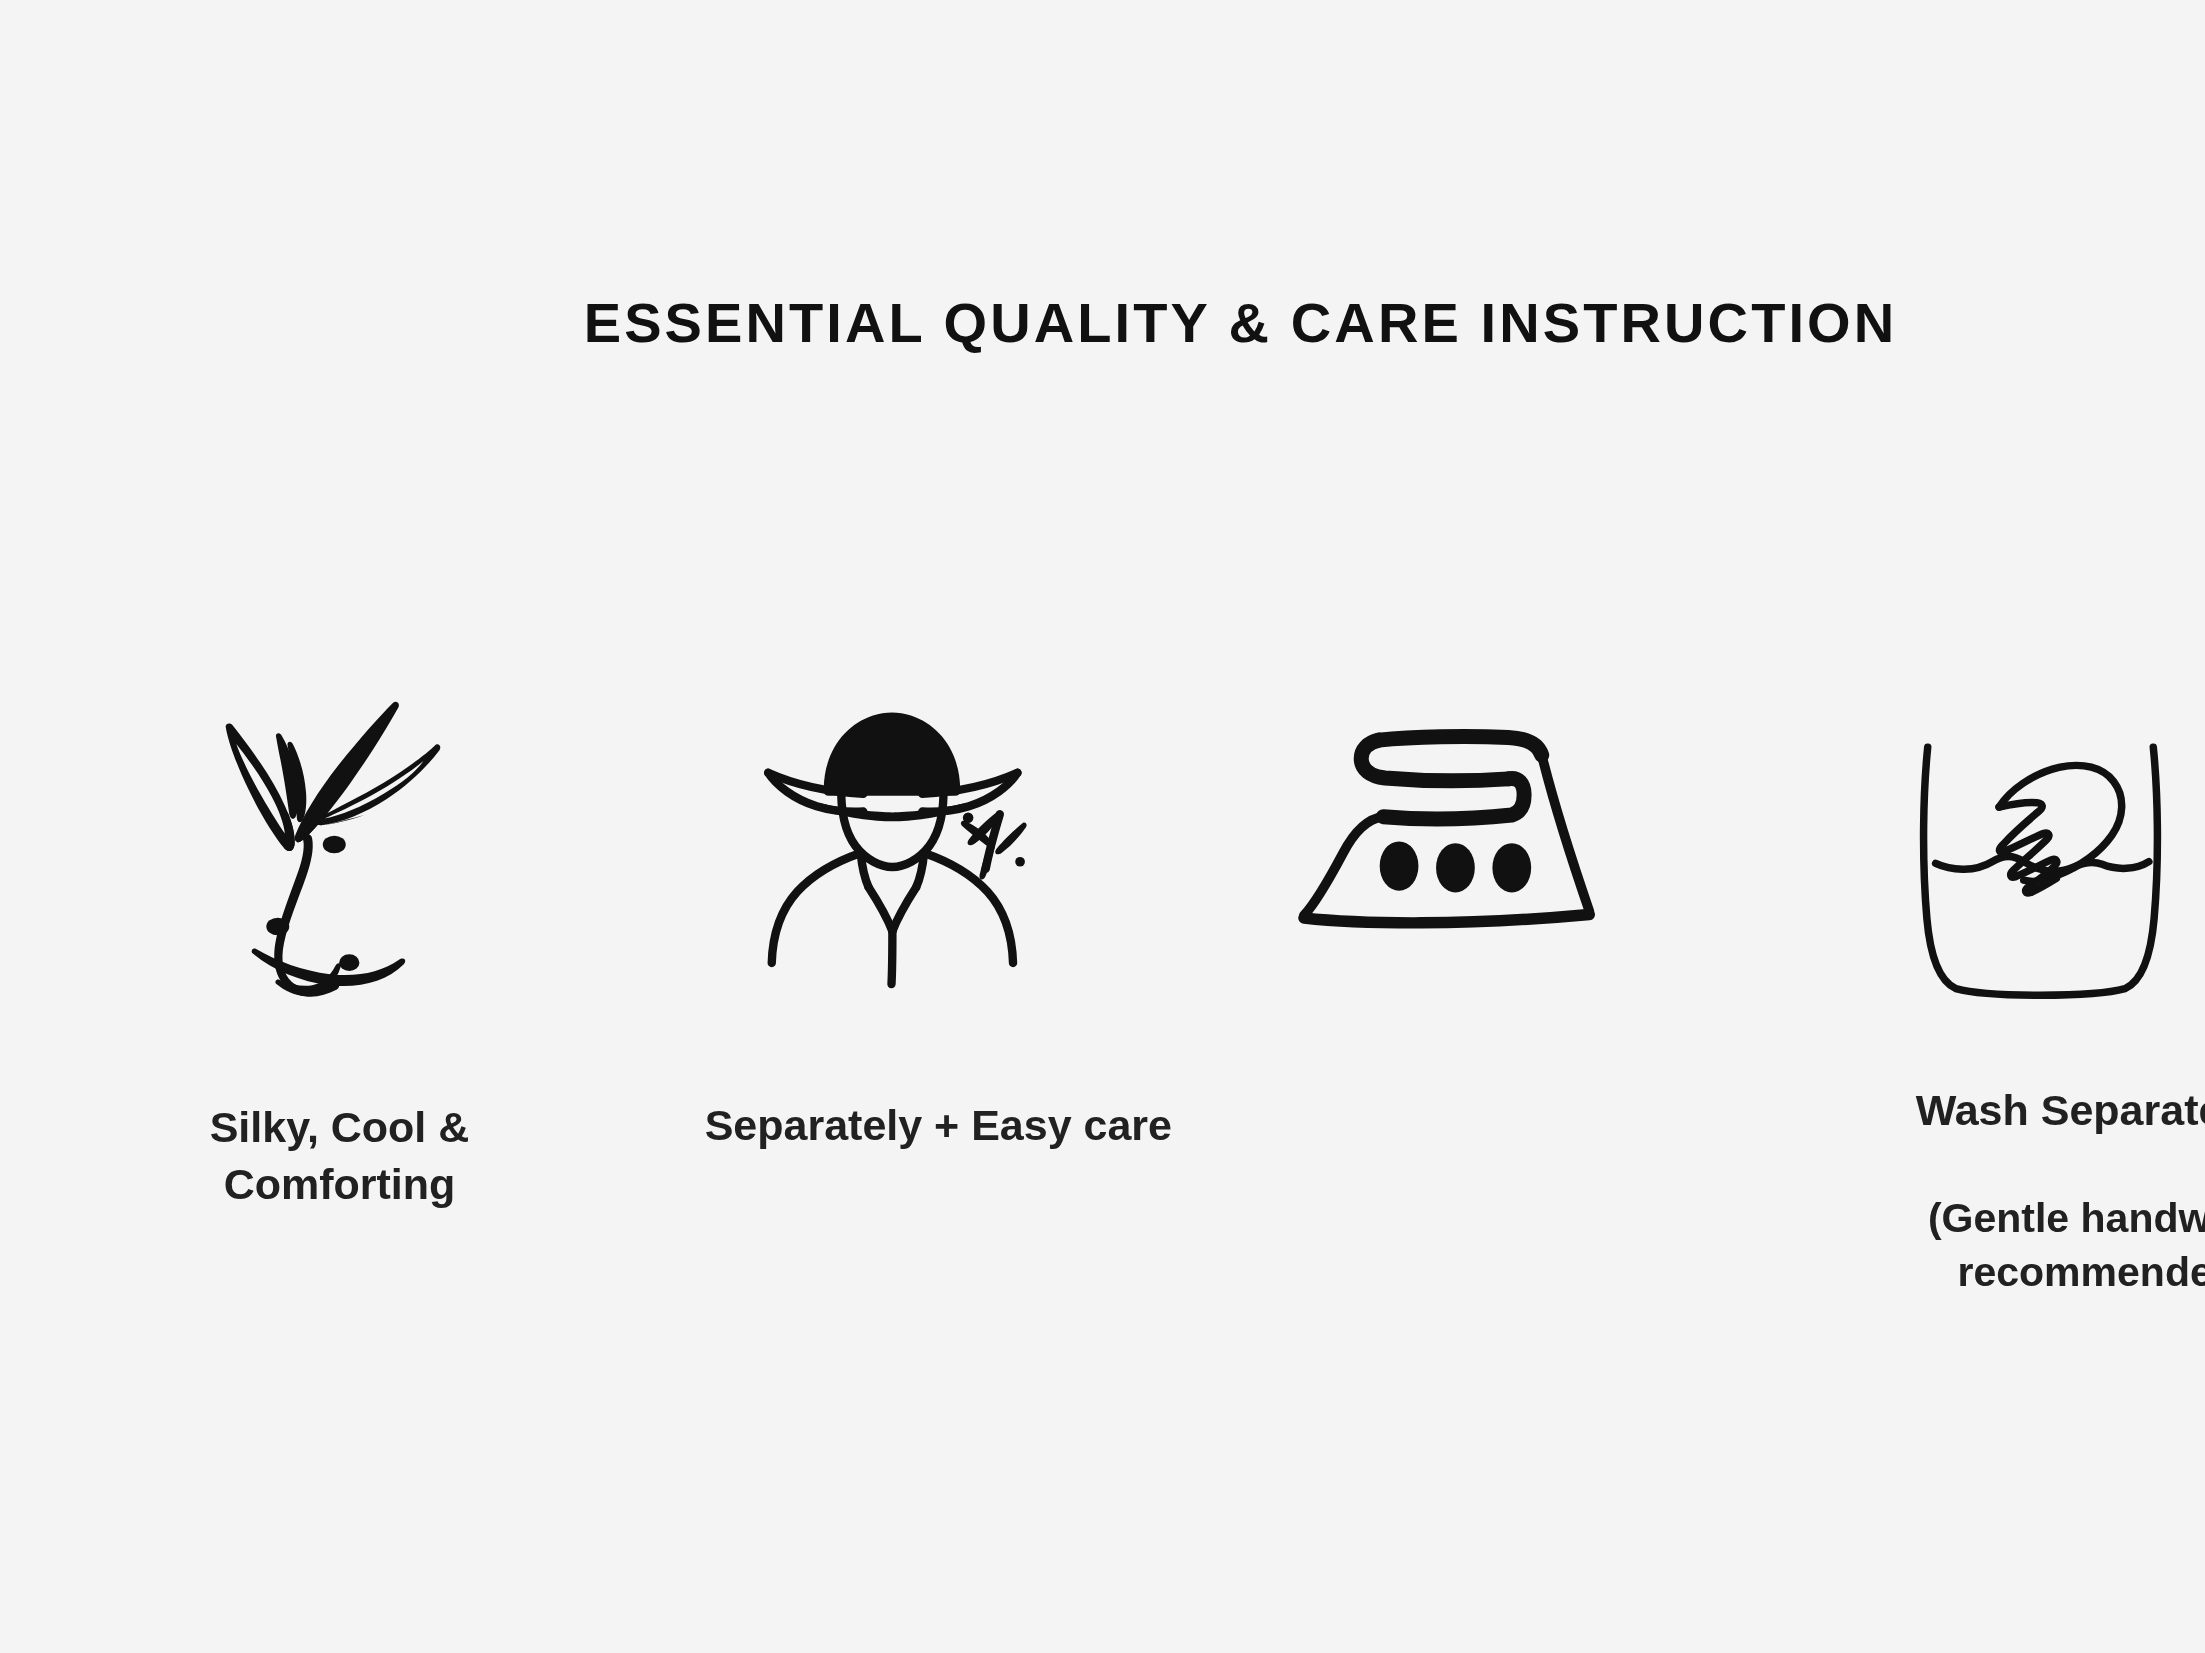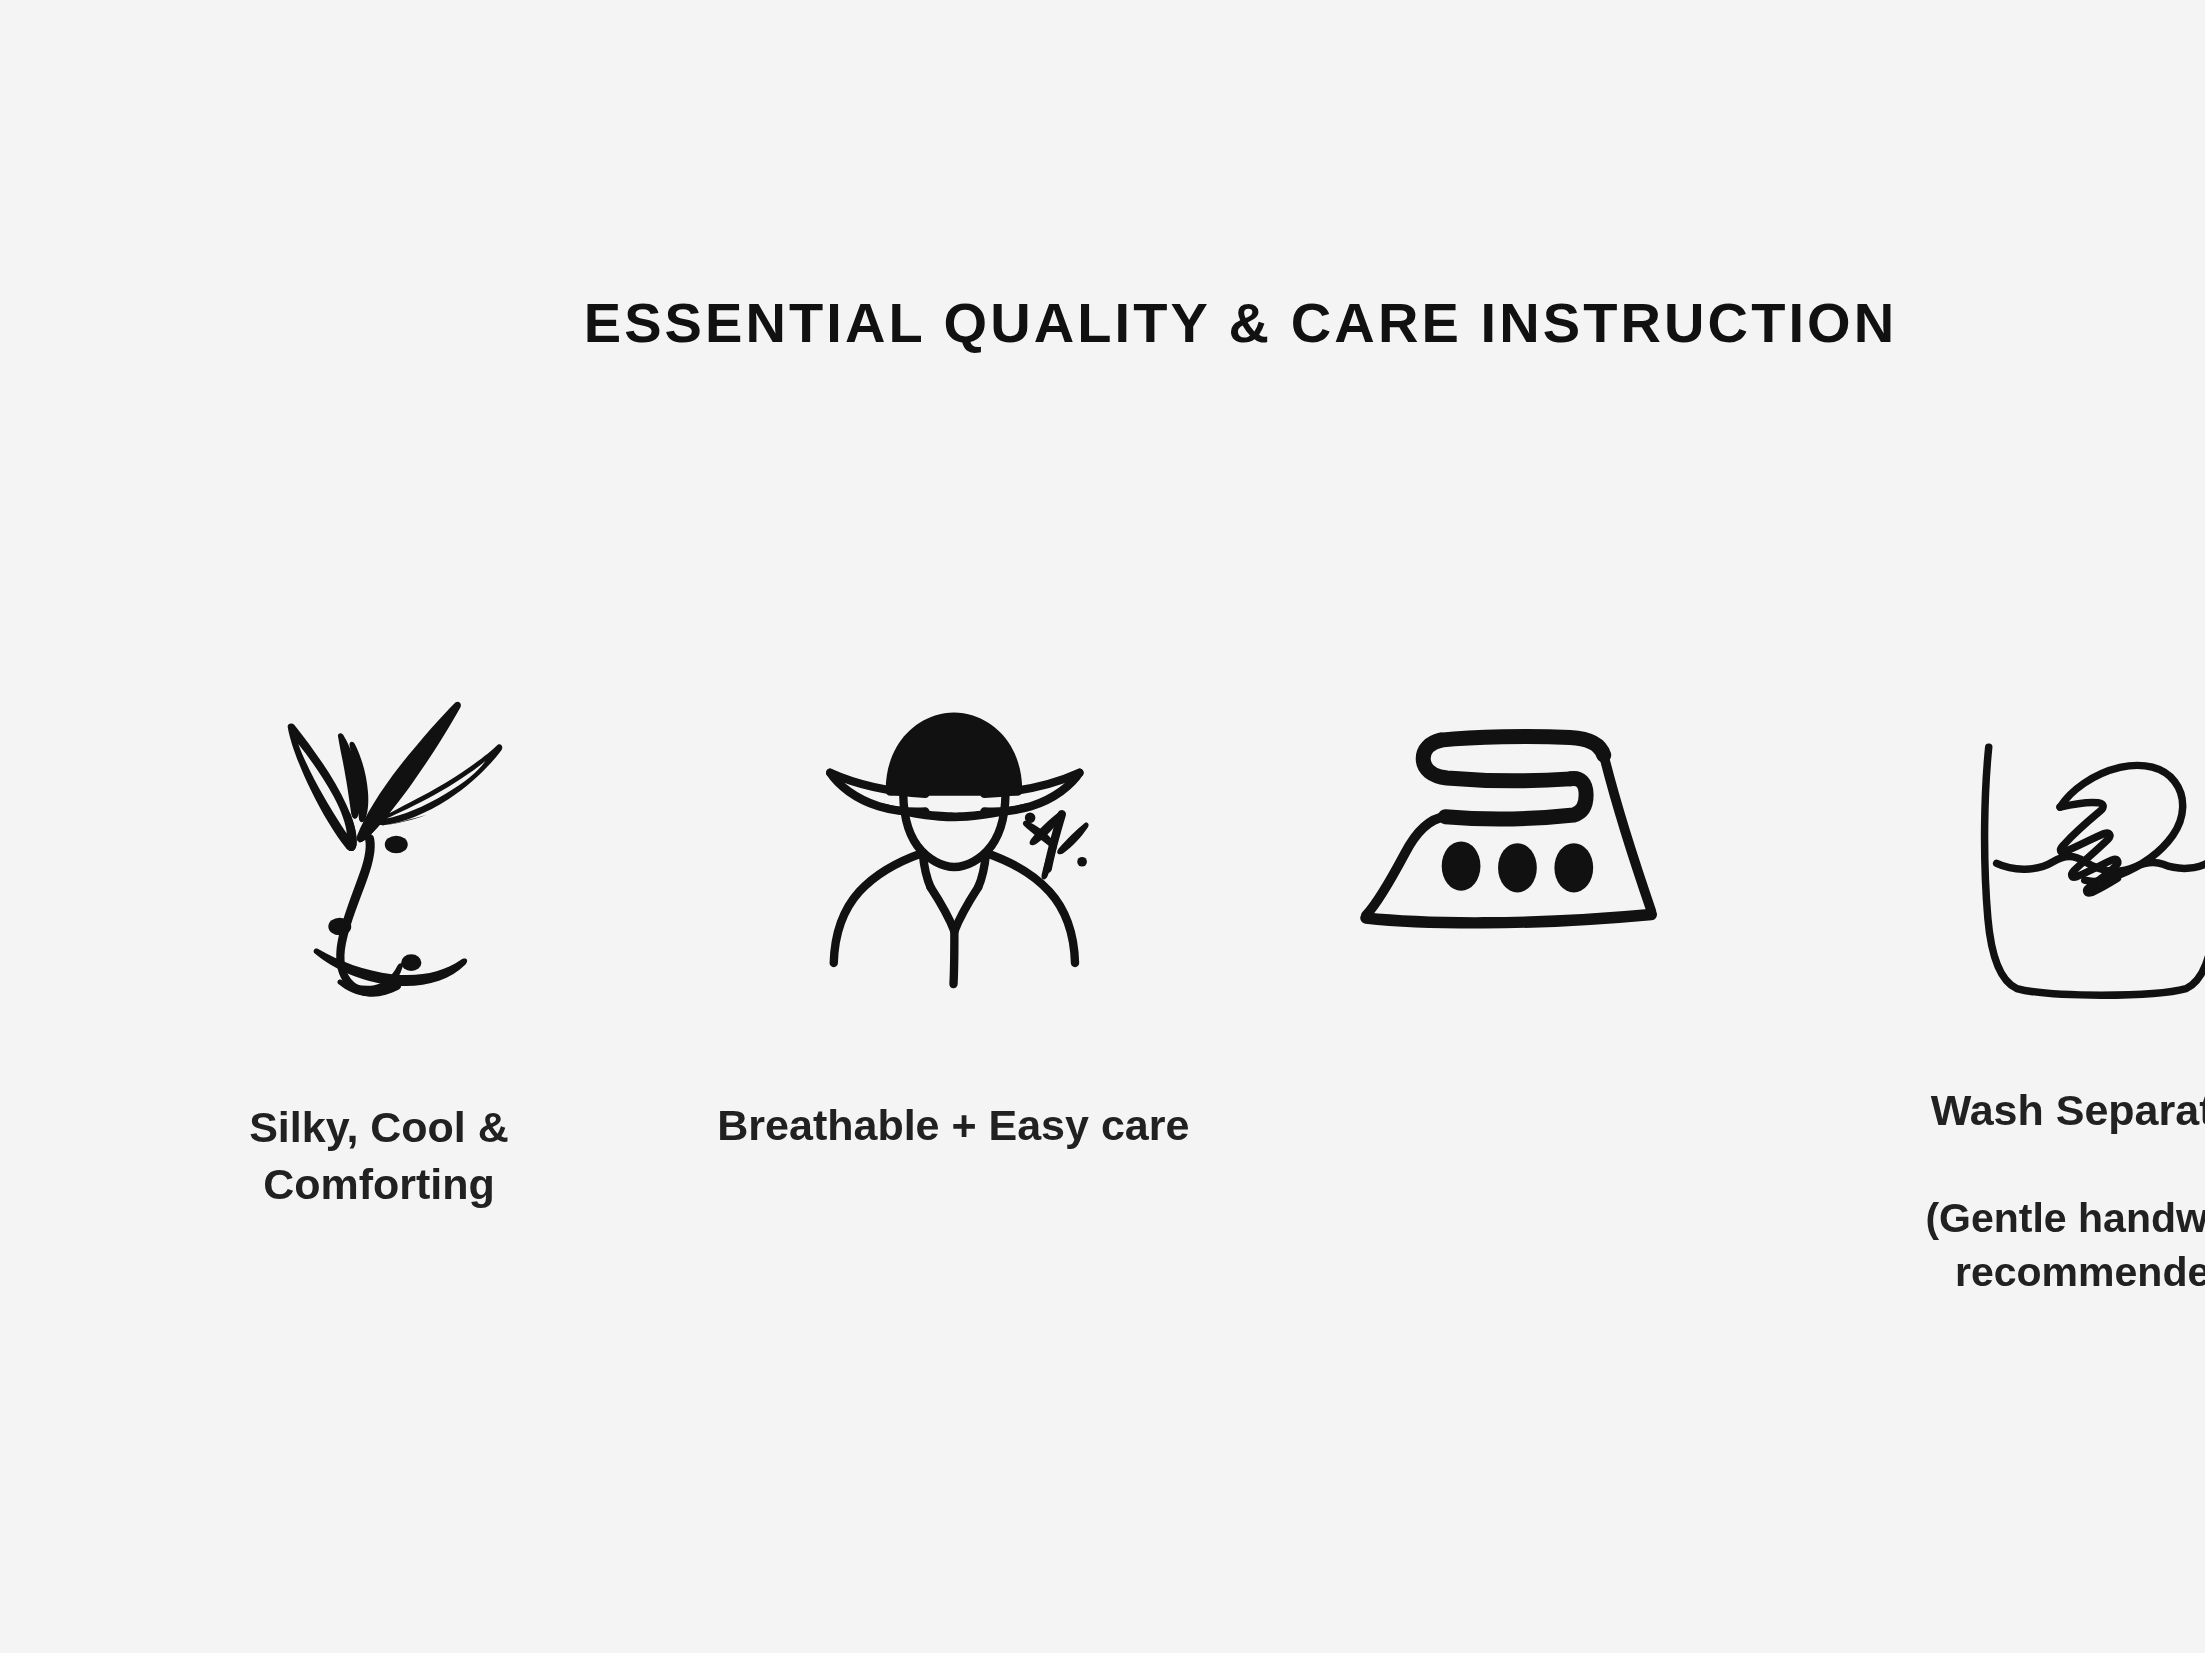--- a/index.html
+++ b/index.html
@@ -43,21 +43,20 @@
     width: 2243px;
     display: flex;
     flex-direction: row;
     align-items: flex-start;
     justify-content: space-between;
   }
   .col {
     width: 520px;
     display: flex;
     flex-direction: column;
-    align-items: center;
   }
 
   .icon-box {
     width: 397px;
     height: 384px;
     display: flex;
     align-items: flex-start;
     justify-content: center;
   }
   .icon-box svg {
@@ -214,21 +213,21 @@
             <path d="M608 310 C614 306 620 313 615 320 C600 342 580 364 560 378
                      C548 386 541 378 549 368 C565 349 590 325 608 310 Z"></path>
             <path d="M530 360 C536 352 546 356 544 366 C538 390 531 412 524 430
                      C519 443 508 440 510 428 C515 405 523 380 530 360 Z"></path>
 
             <circle cx="484" cy="298" r="12"></circle>
             <circle cx="602" cy="398" r="11"></circle>
           </g>
         </svg>
       </div>
-      <div class="label">Breathable + Easy care</div>
+      <div class="label">Separately + Easy care</div>
     </div>
 
     <div class="col col-3">
       <div class="icon-box">
         <svg width="370" height="273" viewBox="0 0 840 620" xmlns="http://www.w3.org/2000/svg">
           <g fill="none" stroke="#111111" stroke-linecap="round" stroke-linejoin="round">
 
             <path d="M222 82 C196 88 182 104 182 124 C182 148 202 164 236 168
                      C330 176 430 176 516 170" stroke-width="34"></path>
             <path d="M222 82 C300 74 420 72 516 76 C560 78 584 92 592 116" stroke-width="34"></path>

